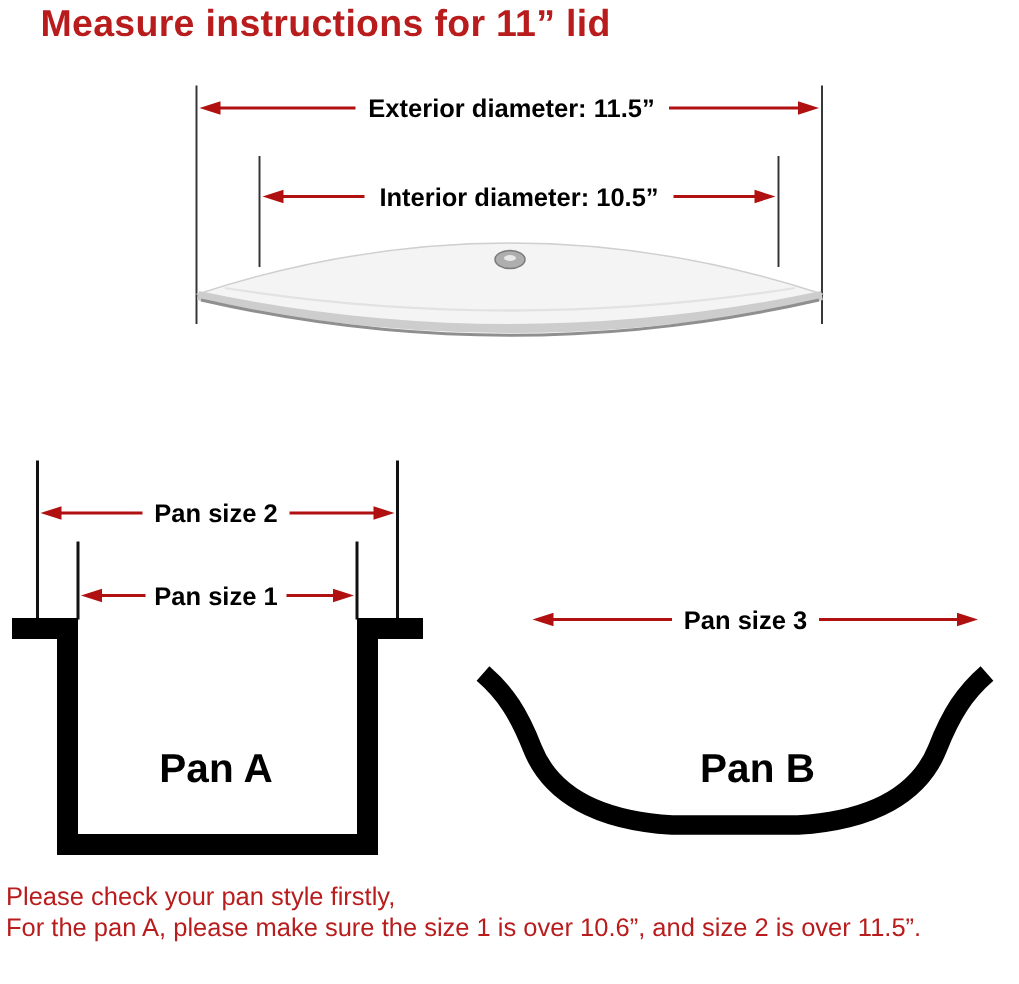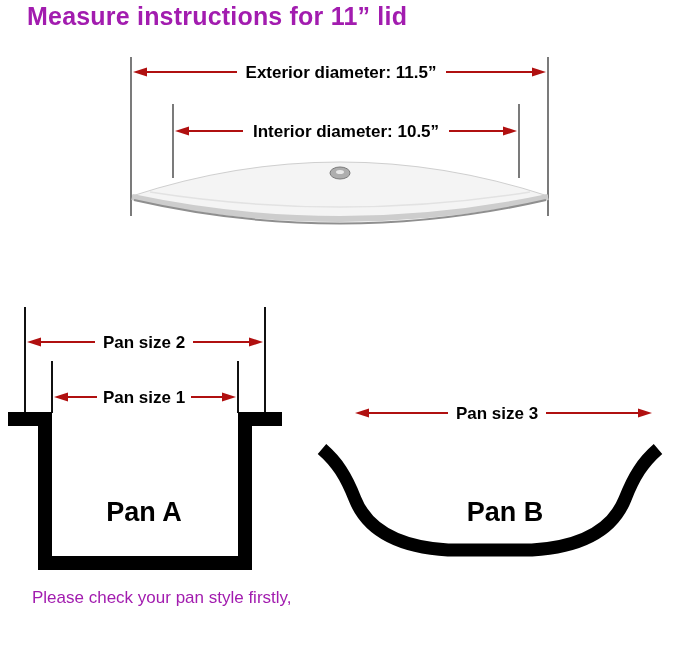--- a/index.html
+++ b/index.html
@@ -2,21 +2,21 @@
 <html><head>
 <meta charset="utf-8">
 <style>
   html, body { margin: 0; padding: 0; background: #ffffff; }
   #canvas {
     position: relative;
     width: 674px;
     height: 656px;
     background: #ffffff;
     font-family: "Liberation Sans", "DejaVu Sans", sans-serif;
-    color: #a21caf;
+    color: #b91c1c;
     overflow: hidden;
   }
   #page-title {
     position: absolute;
     left: 27px;
     top: 2px;
     font-size: 25px;
     font-weight: bold;
     letter-spacing: 0.2px;
   }
@@ -30,21 +30,20 @@
   text { font-family: "Liberation Sans", "DejaVu Sans", sans-serif; fill: #000; }
   .dim-label { font-size: 17px; font-weight: bold; }
   .pan-label { font-size: 27px; font-weight: bold; }
   #footer-text {
     position: absolute;
     left: 4px;
     top: 587px;
     font-size: 17px;
     line-height: 21px;
     white-space: nowrap;
-    margin-left: 28px;
   }
 </style>
 </head>
 <body>
 
 <div id="canvas">
 
   <div id="page-title">Measure instructions for 11” lid</div>
 
   <svg id="diagram-svg" viewBox="0 0 679 656" xmlns="http://www.w3.org/2000/svg">
@@ -121,15 +120,16 @@
       </g>
 
       <path d="M 322,449 C 337,462 346,476 355,499 C 367,529 398,547 448,550 L 532,550 C 582,547 613,529 625,499 C 634,476 643,462 658,449" fill="none" stroke="#000000" stroke-width="13" stroke-linecap="butt"></path>
 
       <text class="pan-label" x="505" y="521" text-anchor="middle">Pan B</text>
     </g>
   </svg>
 
   <div id="footer-text">
     <div>Please check your pan style firstly,</div>
+    <div>For the pan A, please make sure the size 1 is over 10.6”, and size 2 is over 11.5”.</div>
   </div>
 
 </div>
 
 </body></html>

